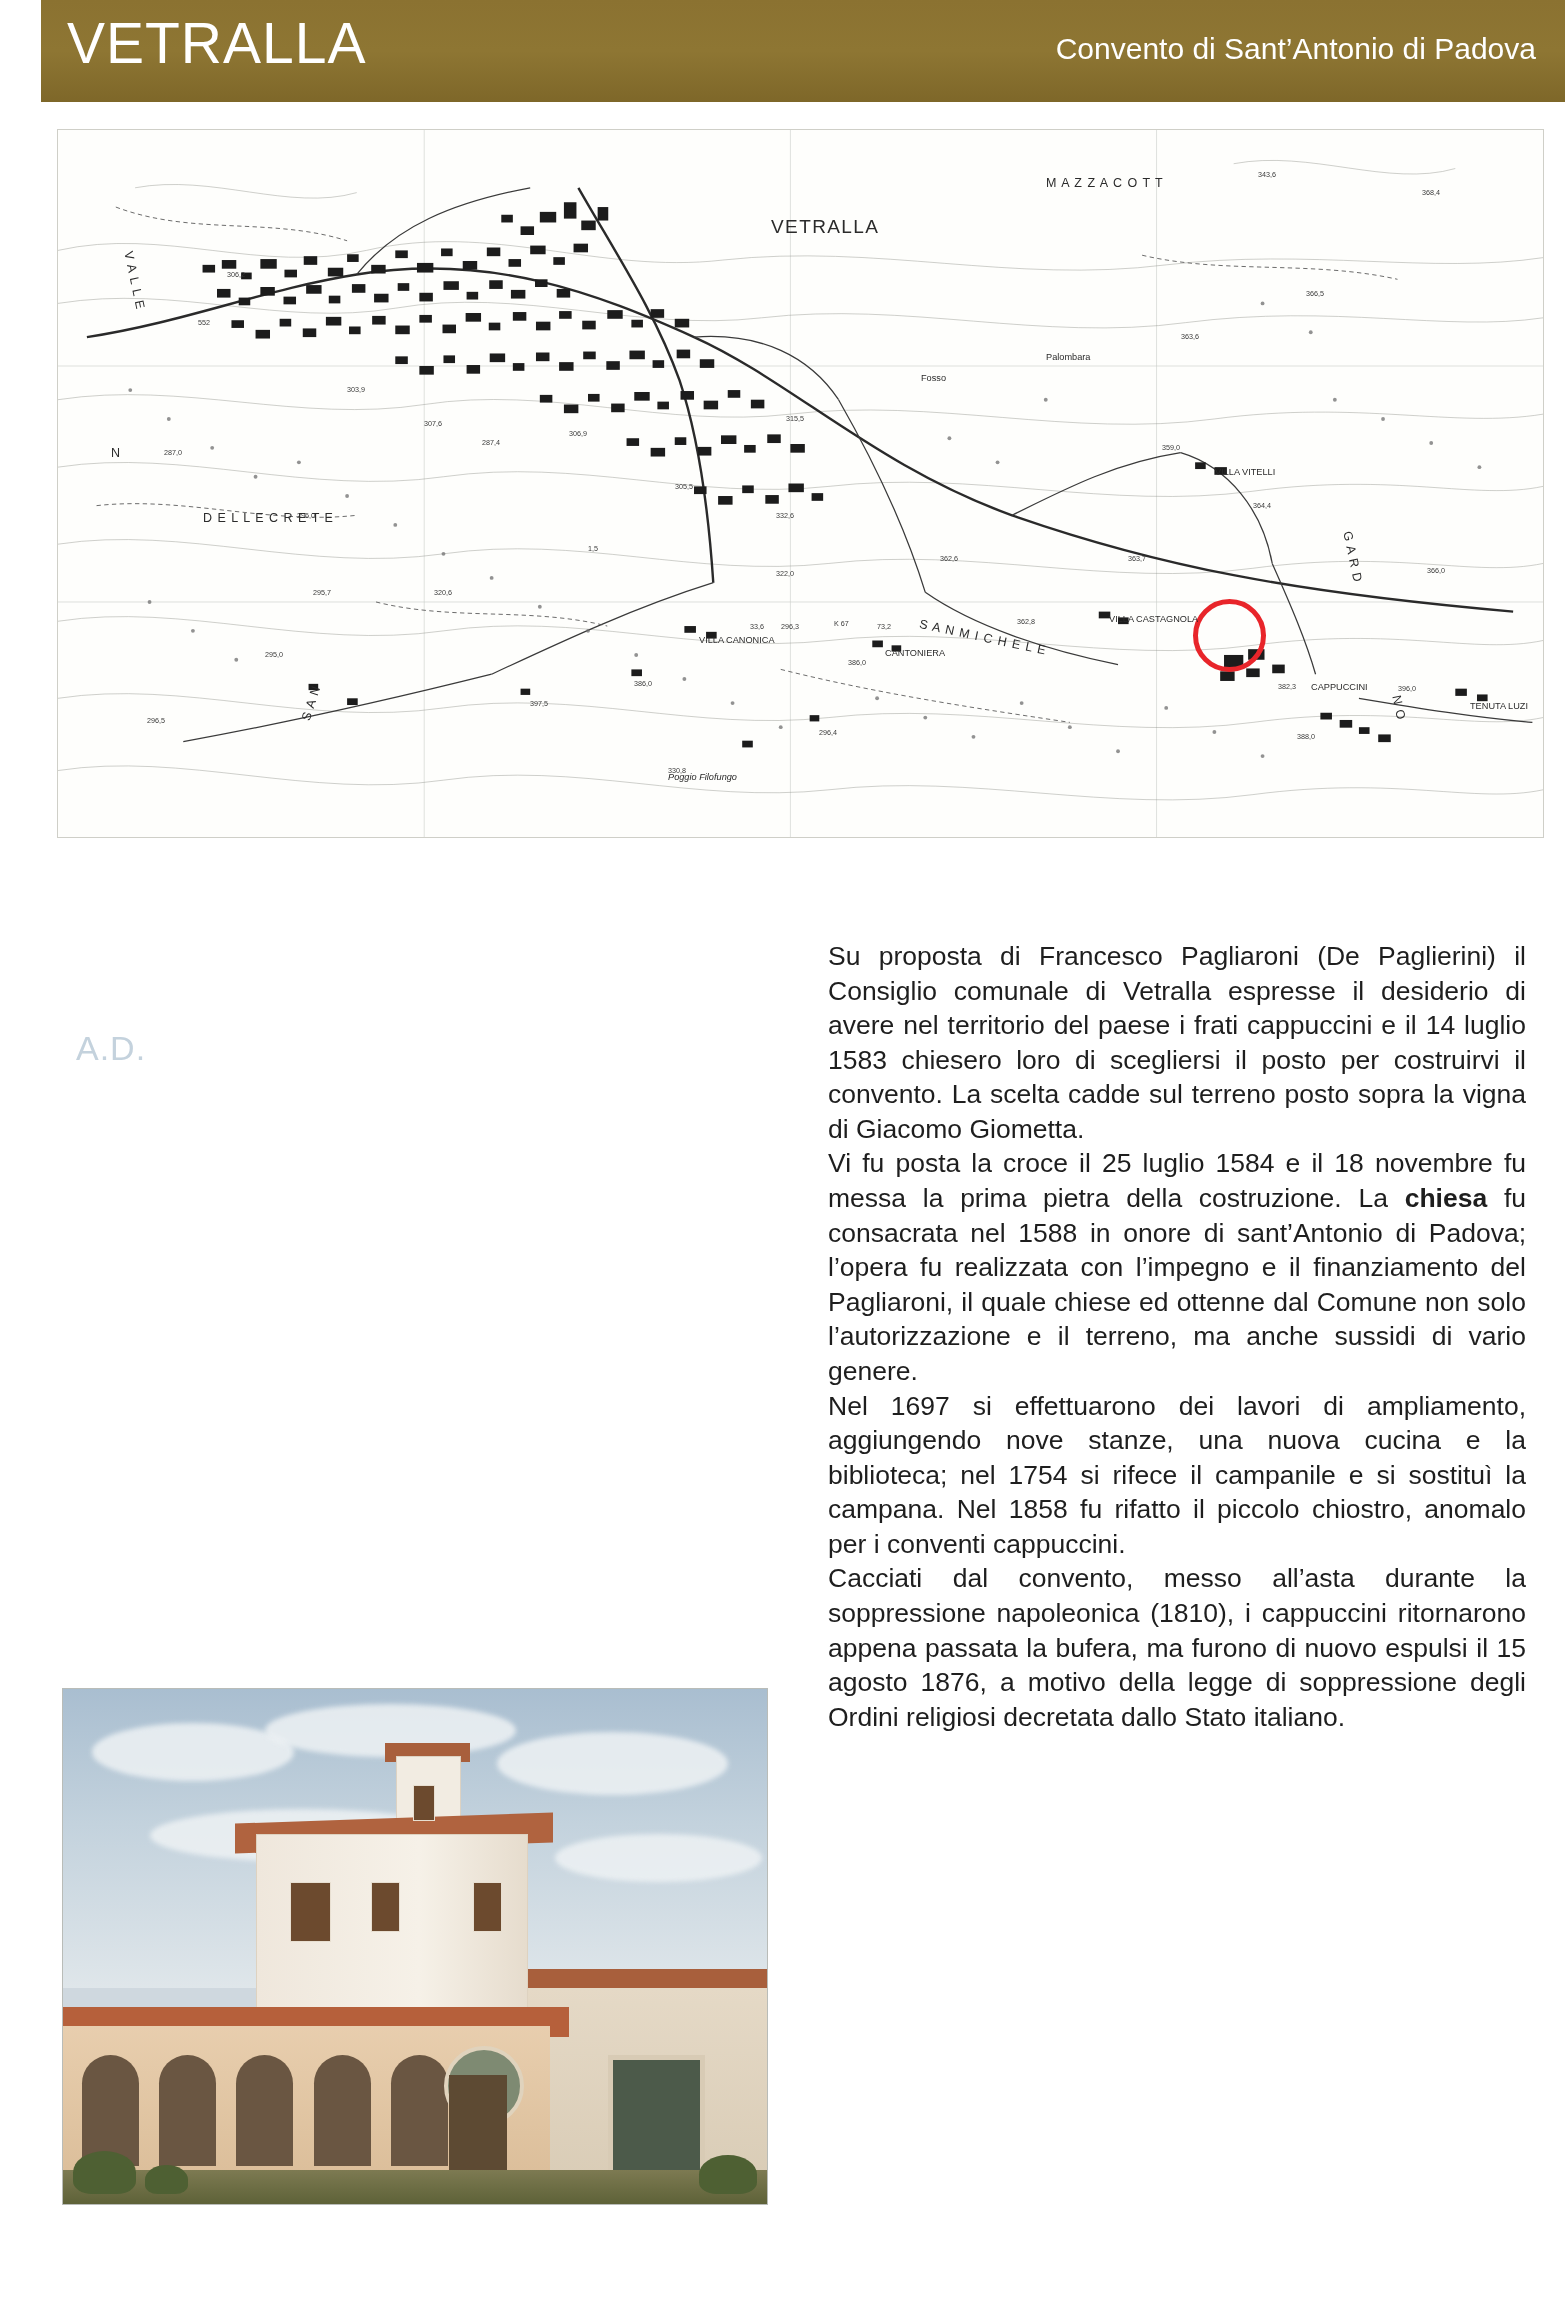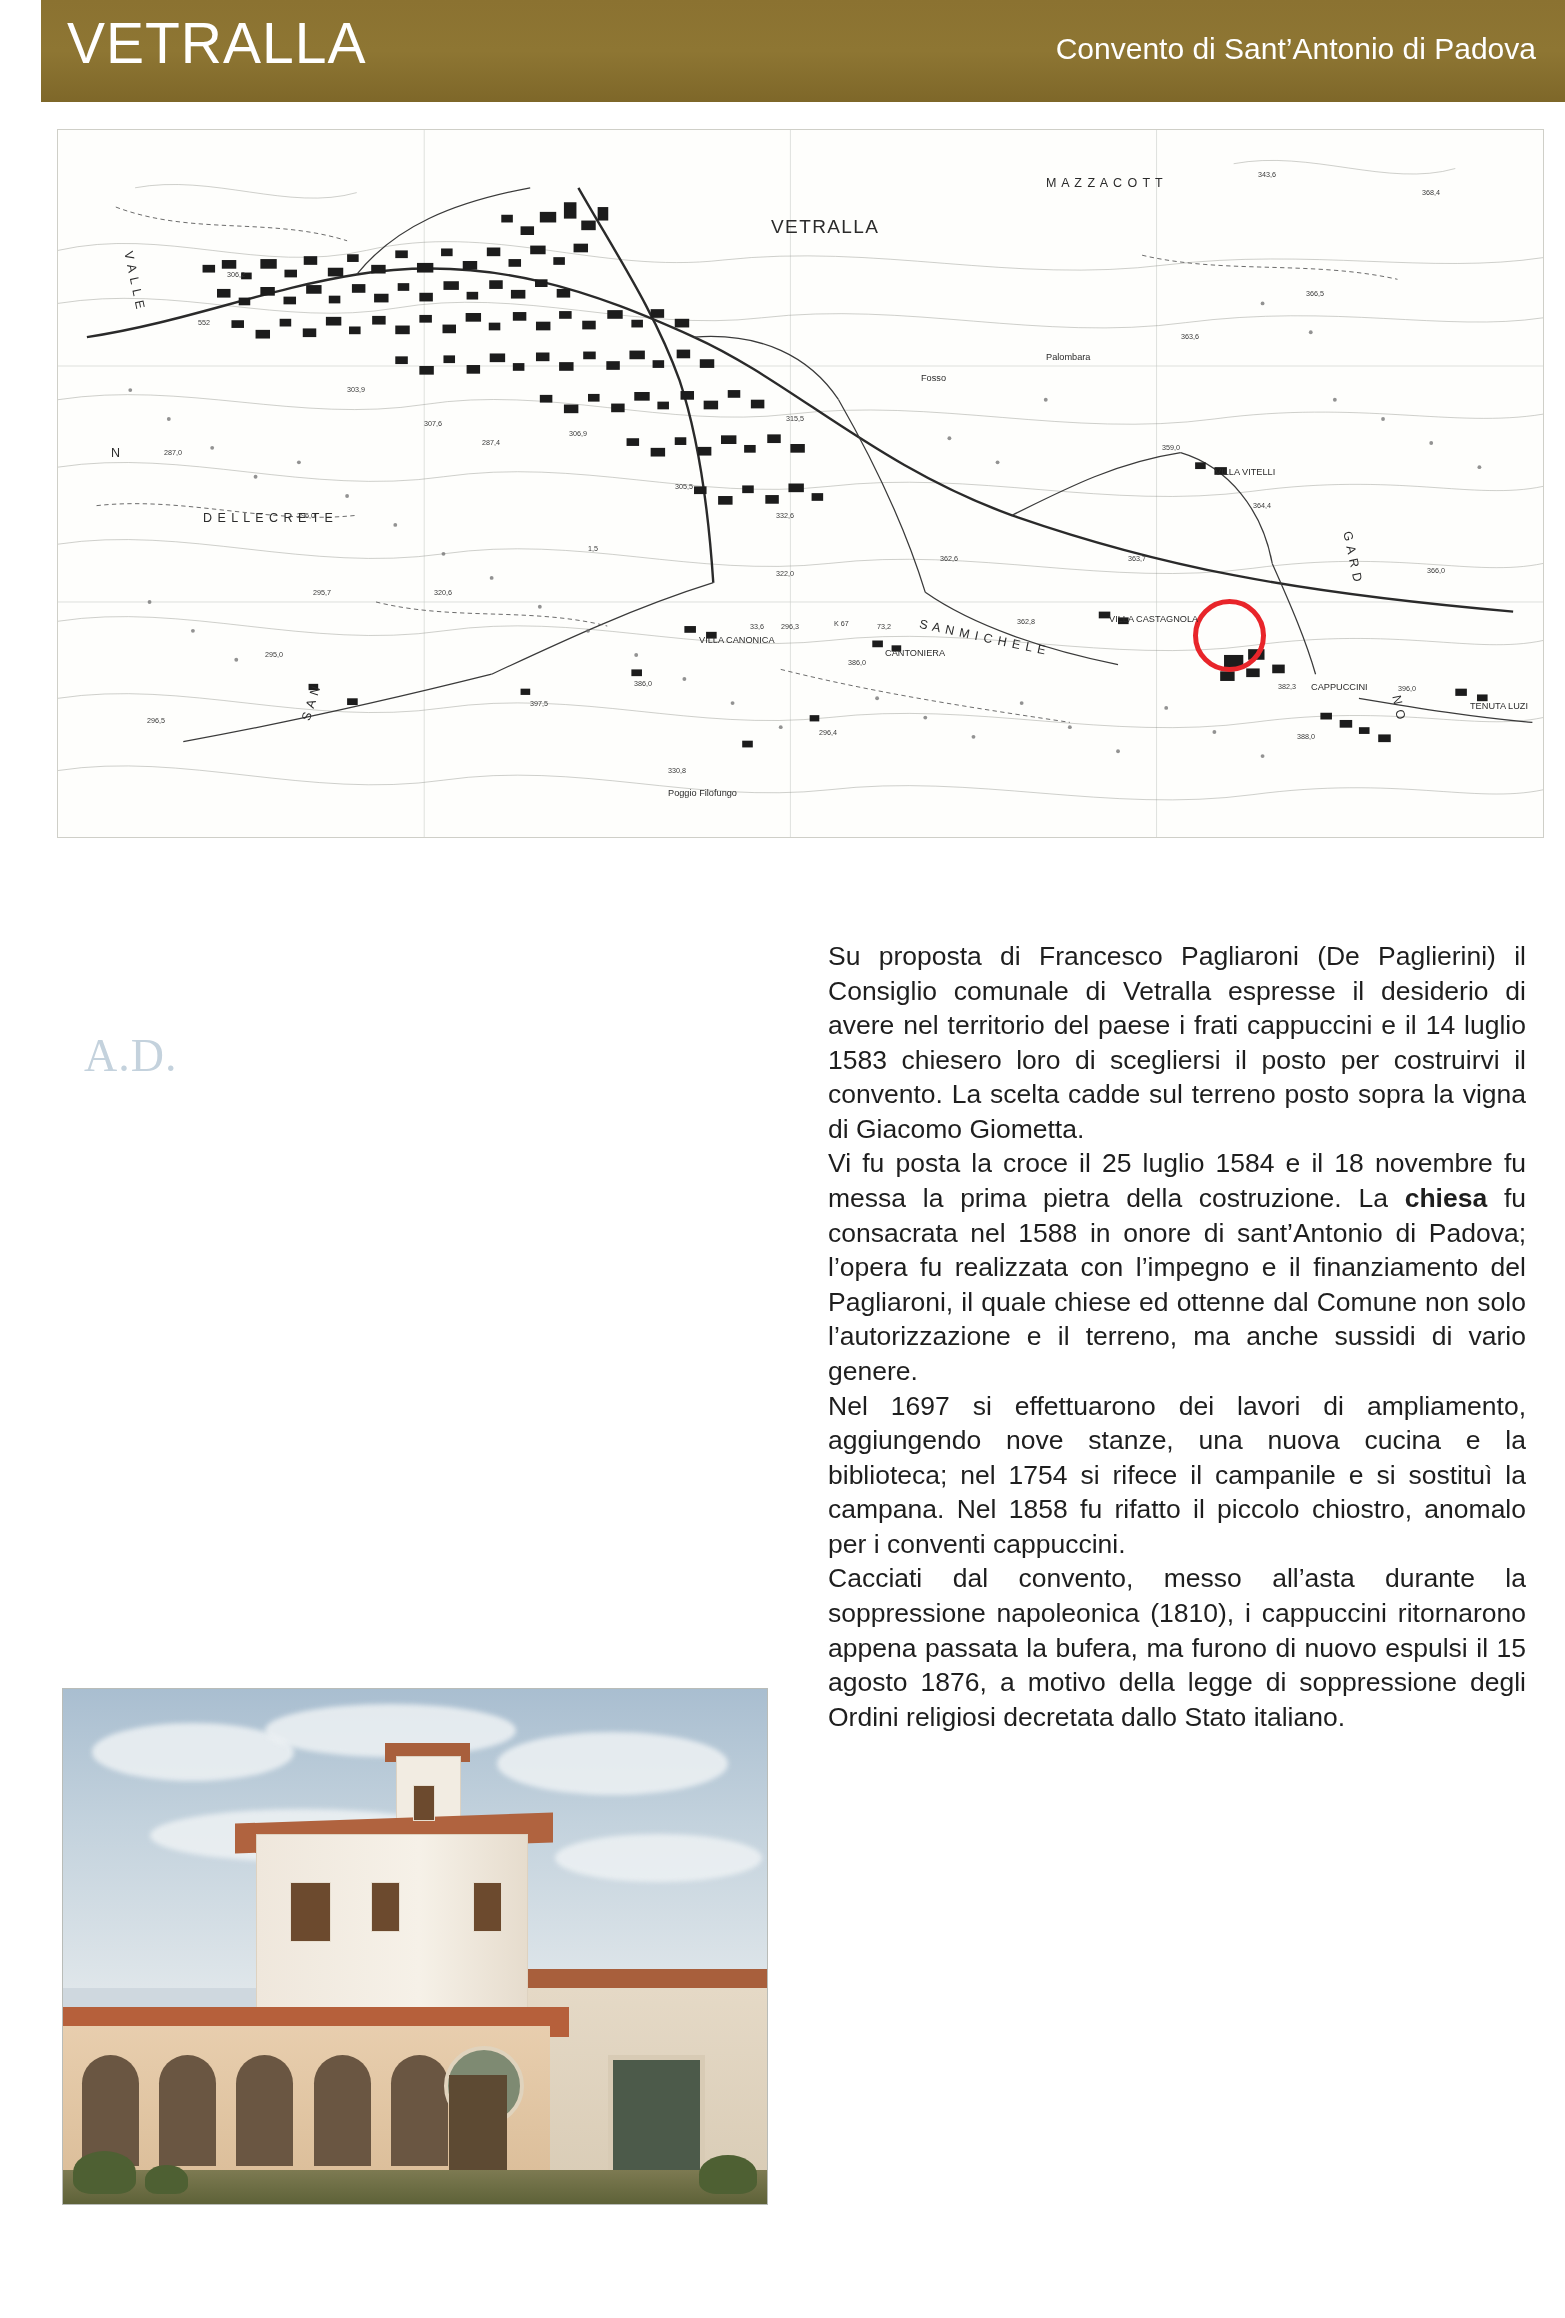--- a/index.html
+++ b/index.html
@@ -85,24 +85,24 @@
   
   .year-block {
     position: absolute;
     left: 72px;
     top: 935px;
     width: 723px;
     height: 193px;
   }
   .year-ad {
     position: absolute;
-    left: 12px;
+    left: 4px;
     top: 94px;
-    font-family: Liberation Serif, serif;
-    font-size: 46px;
+    font-family: Liberation Sans, sans-serif;
+    font-size: 34px;
     color: #c4d2dd;
     letter-spacing: 1px;
   }
   .year-number {
     position: absolute;
     left: 212px;
     top: 4.8px;
     font-family: "Liberation Serif", serif;
     font-size: 159px;
     line-height: 1;
@@ -438,21 +438,21 @@
   <div class="map-label mid" style="left:1296px; top:400px; transform:rotate(78deg); transform-origin:left top;">G A R D</div>
   <div class="map-label mid" style="left:1345px; top:564px; transform:rotate(78deg); transform-origin:left top;">N O</div>
   <div class="map-label small" style="left:863px; top:243px;">Fosso</div>
   <div class="map-label small" style="left:988px; top:222px;">Palombara</div>
   <div class="map-label small" style="left:1157px; top:337px;">VILLA VITELLI</div>
   <div class="map-label small" style="left:1051px; top:484px;">VILLA CASTAGNOLA</div>
   <div class="map-label small" style="left:641px; top:505px;">VILLA CANONICA</div>
   <div class="map-label small" style="left:827px; top:518px;">CANTONIERA</div>
   <div class="map-label small" style="left:1253px; top:552px;">CAPPUCCINI</div>
   <div class="map-label small" style="left:1412px; top:571px;">TENUTA LUZI</div>
-  <div class="map-label small" style="left:610px; top:658px;">Poggio Filofungo</div>
+  <div class="map-label small" style="left:610px; top:642px;font-style:italic;">Poggio Filofungo</div>
 
   <div class="map-label tiny" style="left:1200px; top:40px;">343,6</div>
   <div class="map-label tiny" style="left:1364px; top:58px;">368,4</div>
   <div class="map-label tiny" style="left:1248px; top:159px;">366,5</div>
   <div class="map-label tiny" style="left:1123px; top:202px;">363,6</div>
   <div class="map-label tiny" style="left:1104px; top:313px;">359,0</div>
   <div class="map-label tiny" style="left:1195px; top:371px;">364,4</div>
   <div class="map-label tiny" style="left:882px; top:424px;">362,6</div>
   <div class="map-label tiny" style="left:959px; top:487px;">362,8</div>
   <div class="map-label tiny" style="left:1070px; top:424px;">363,7</div>

